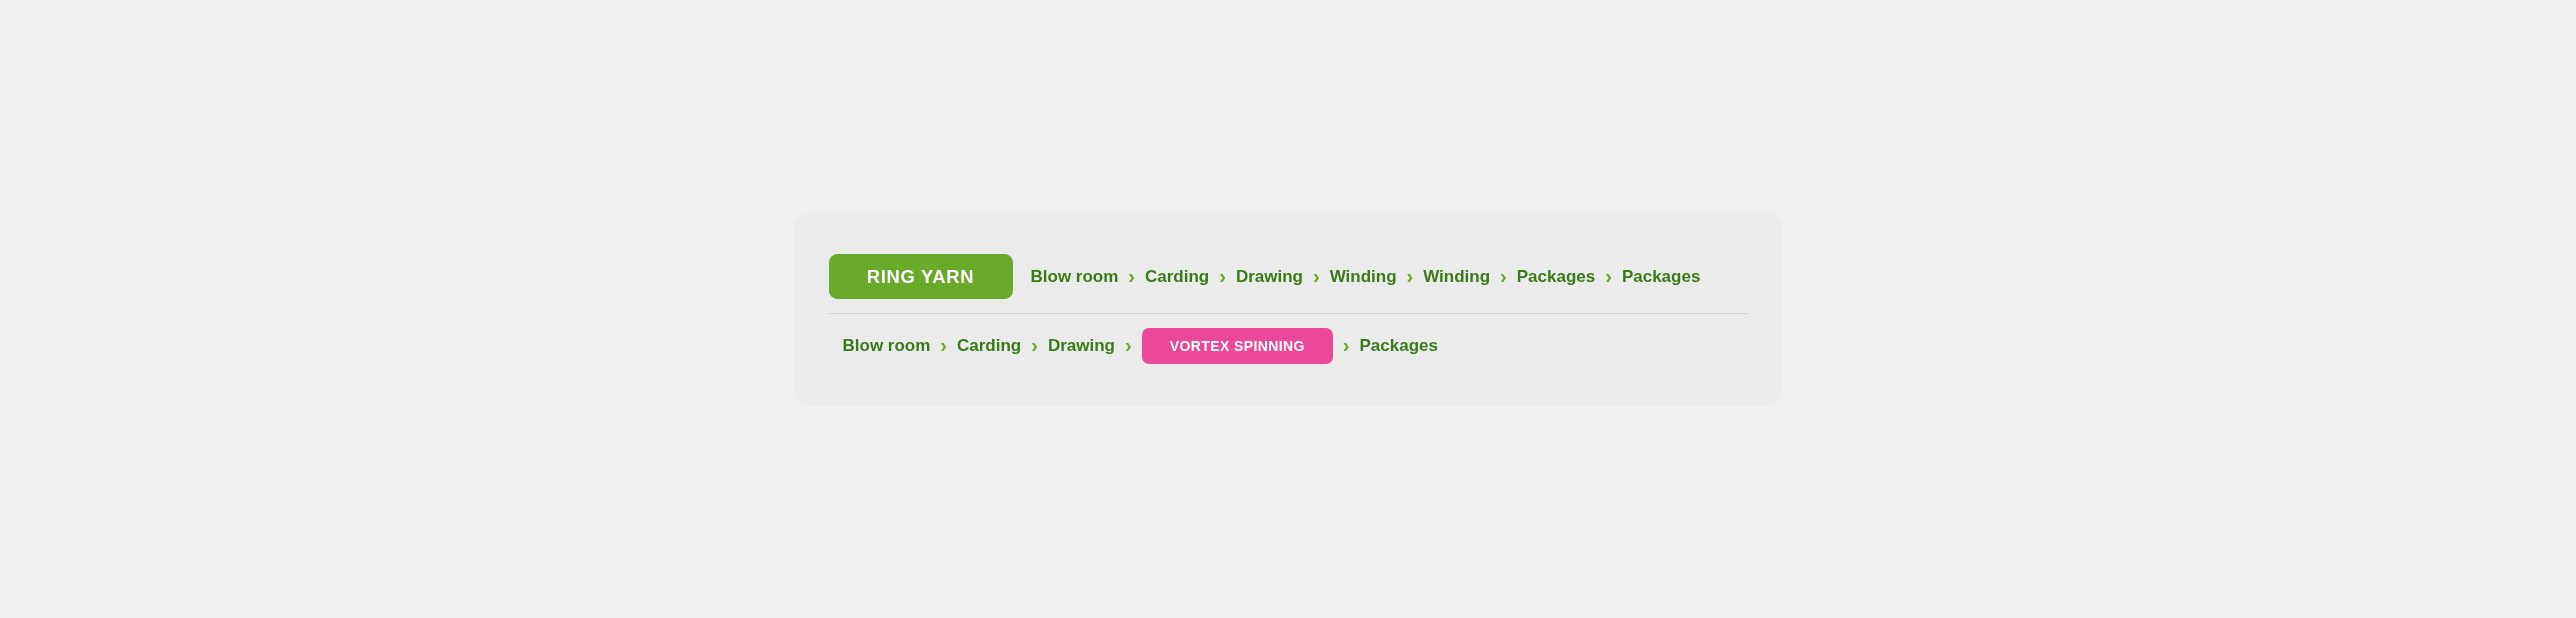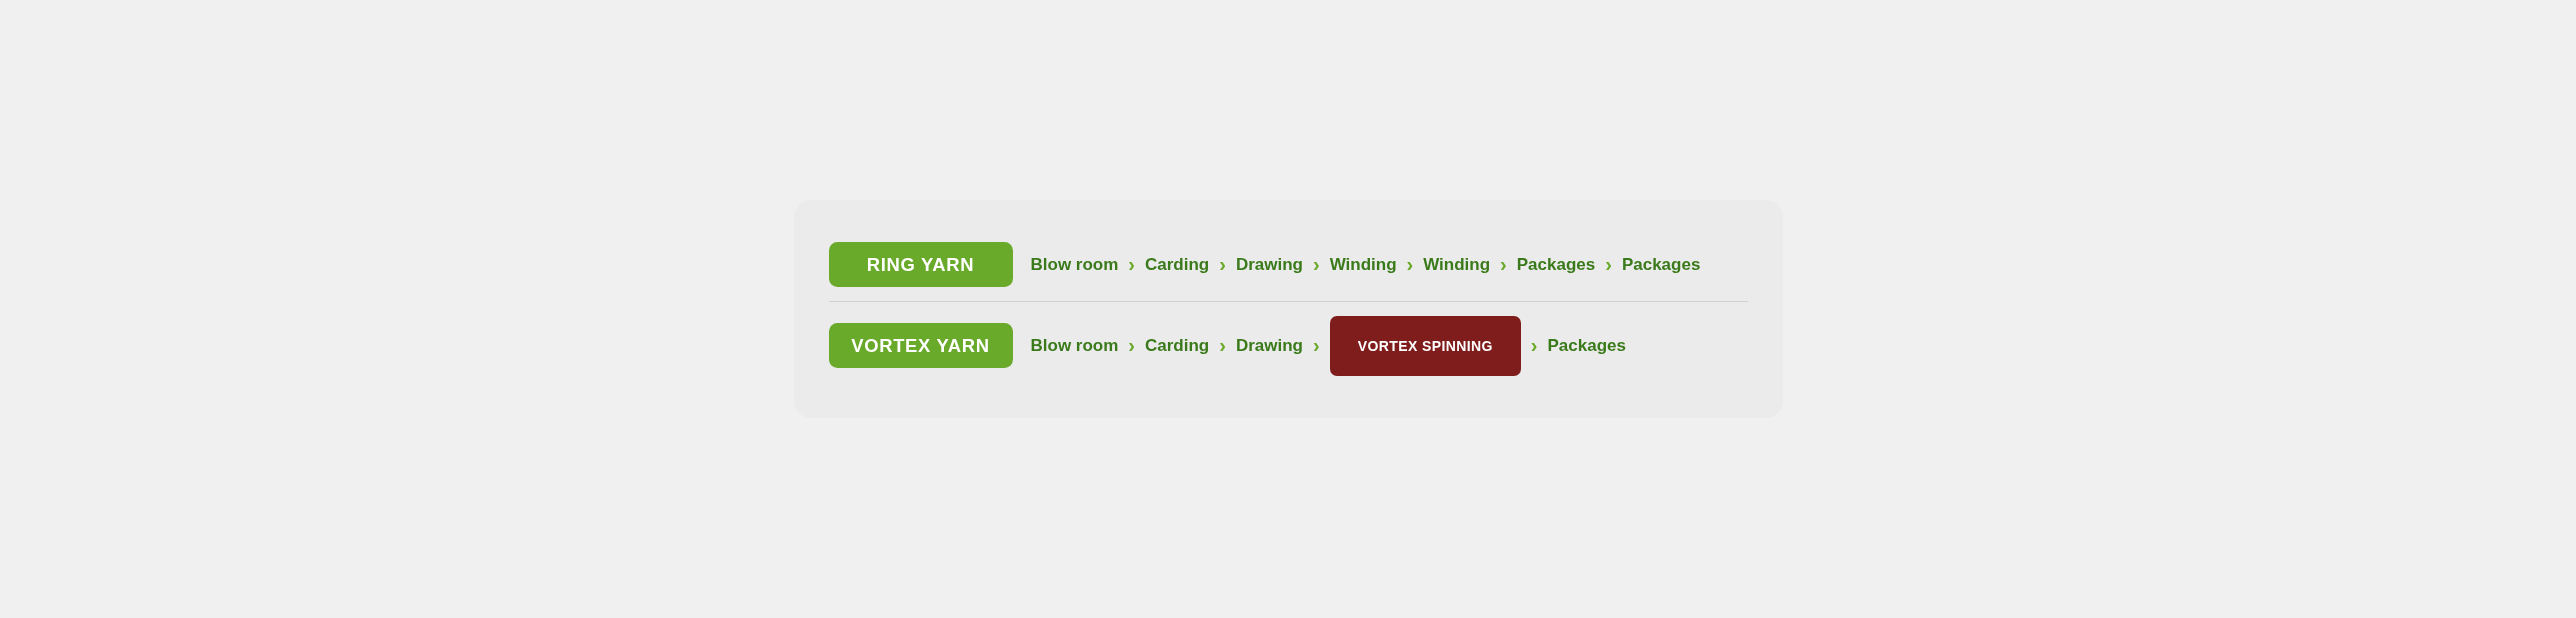--- a/index.html
+++ b/index.html
@@ -54,27 +54,27 @@
     }
 
     .step-text {
       color: #3a7a1a;
       font-size: 17px;
       font-weight: 700;
       white-space: nowrap;
     }
 
     .step-highlight {
-      background: #7f1d1d;
+      background: #ec4899;
       color: white;
       font-weight: 800;
       font-size: 14px;
       text-transform: uppercase;
       border-radius: 7px;
-      padding: 22px 28px;
+      padding: 10px 28px;
       white-space: nowrap;
       letter-spacing: 0.4px;
     }
 
     .chevron {
       color: #6aaa2a;
       font-size: 20px;
       font-weight: 700;
       margin: 0 10px;
       flex-shrink: 0;
@@ -103,21 +103,20 @@
         <span class="chevron">›</span>
         <span class="step-text">Winding</span>
         <span class="chevron">›</span>
         <span class="step-text">Packages</span>
         <span class="chevron">›</span>
         <span class="step-text">Packages</span>
       </div>
     </div>
     <div class="divider"></div>
     <div class="yarn-row">
-      <div class="yarn-label">VORTEX YARN</div>
       <div class="process-steps">
         <span class="step-text">Blow room</span>
         <span class="chevron">›</span>
         <span class="step-text">Carding</span>
         <span class="chevron">›</span>
         <span class="step-text">Drawing</span>
         <span class="chevron">›</span>
         <span class="step-highlight">VORTEX Spinning</span>
         <span class="chevron">›</span>
         <span class="step-text">Packages</span>

